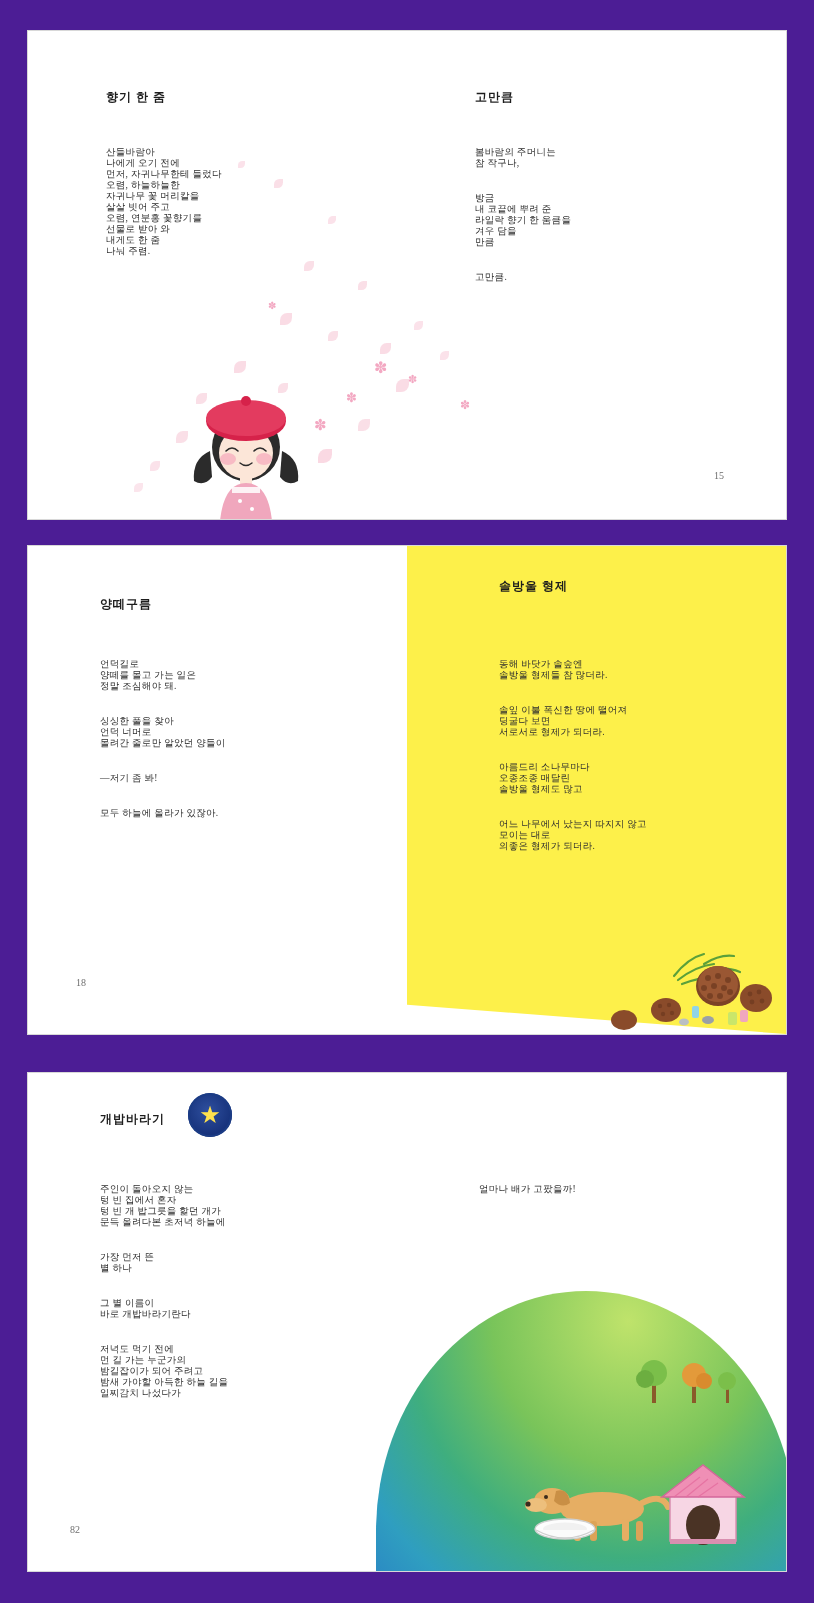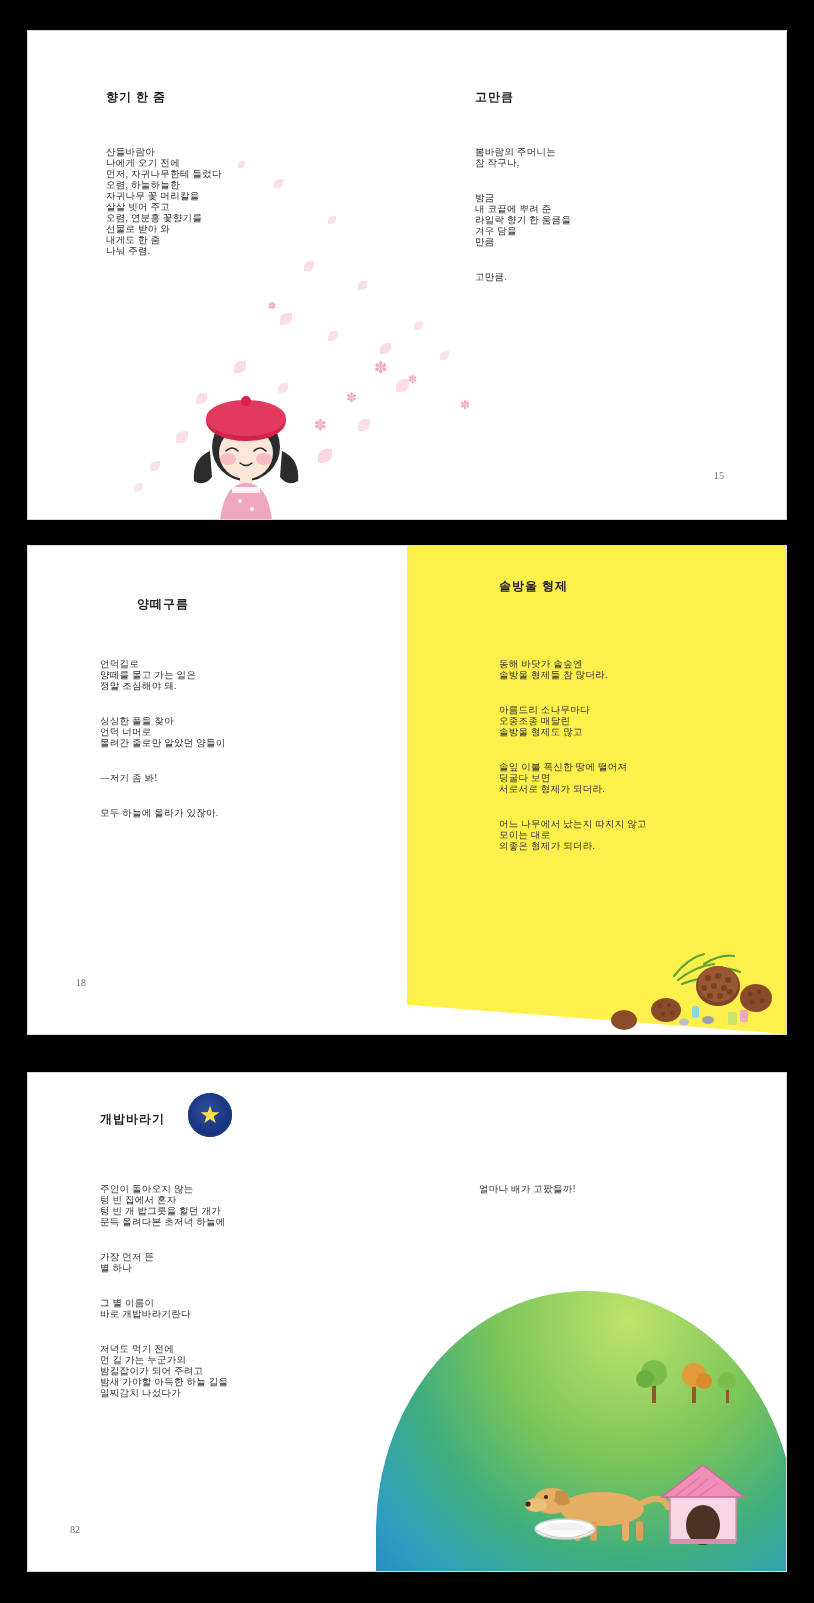--- a/index.html
+++ b/index.html
@@ -10,21 +10,21 @@
   body {
     width: 814px;
     height: 1603px;
     font-family: "Liberation Serif", "DejaVu Serif", serif;
     color: #2b2b2b;
   }
   .book {
     width: 814px;
     height: 1603px;
     position: relative;
-    background: #000000;
+    background: #4c1d95;
   }
 
   
   .spread {
     position: absolute;
     left: 27px;
     width: 760px;
     background: #ffffff;
     border: 1px solid #d8d8d8;
     box-sizing: border-box;
@@ -209,45 +209,45 @@
         <circle cx="76" cy="120" r="2" fill="#ffffff"></circle>
       </svg>
     </div>
   </div>
 
   <div class="spread" id="spread-2">
 
     <div class="yellow-panel"></div>
 
     <div class="page page-left">
-      <div class="poem-title" style="left:72px; top:50px;margin-left:37px;">양떼구름</div>
+      <div class="poem-title" style="left:72px; top:50px;">양떼구름</div>
       <div class="poem-body" style="left:72px; top:102px; width:250px;">
         <p class="stanza">언덕길로
 양떼를 몰고 가는 일은
 정말 조심해야 돼.</p>
         <p class="stanza">싱싱한 풀을 찾아
 언덕 너머로
 몰려간 줄로만 알았던 양들이</p>
         <p class="stanza">—저기 좀 봐!</p>
         <p class="stanza">모두 하늘에 올라가 있잖아.</p>
       </div>
       <div class="folio" style="left:48px; bottom:46px;">18</div>
     </div>
 
     <div class="page page-right">
       <div class="poem-title" style="left:92px; top:32px;">솔방울 형제</div>
       <div class="poem-body" style="left:92px; top:102px; width:250px;">
         <p class="stanza">동해 바닷가 솔숲엔
 솔방울 형제들 참 많더라.</p>
+        <p class="stanza">솔잎 이불 폭신한 땅에 떨어져
+딩굴다 보면
+서로서로 형제가 되더라.</p>
         <p class="stanza">아름드리 소나무마다
 오종조종 매달린
 솔방울 형제도 많고</p>
-        <p class="stanza">솔잎 이불 폭신한 땅에 떨어져
-딩굴다 보면
-서로서로 형제가 되더라.</p>
         <p class="stanza">어느 나무에서 났는지 따지지 않고
 모이는 대로
 의좋은 형제가 되더라.</p>
       </div>
     </div>
 
     <div>
       <svg style="position:absolute; left:580px; top:378px;" width="180" height="110" viewBox="0 0 180 110">
 
         <g stroke="#5ba03a" stroke-width="2.2" stroke-linecap="round" fill="none">

